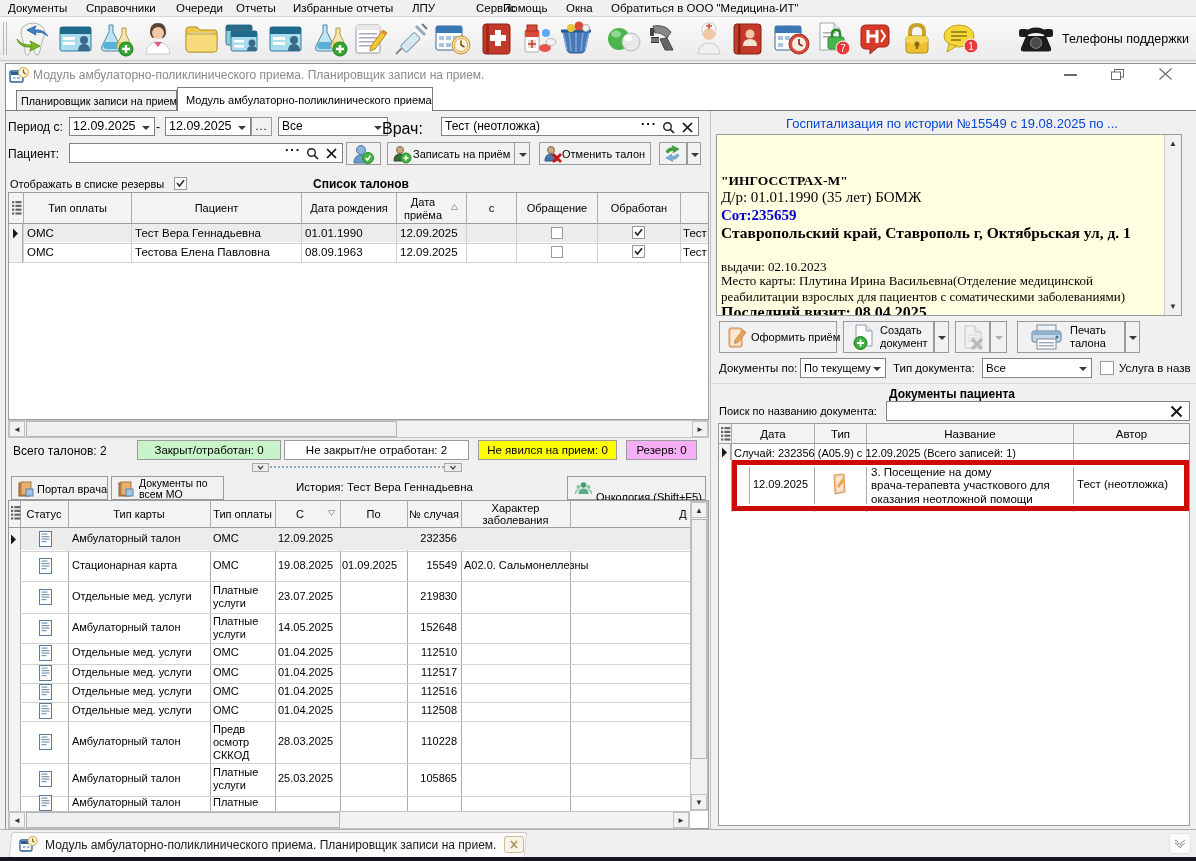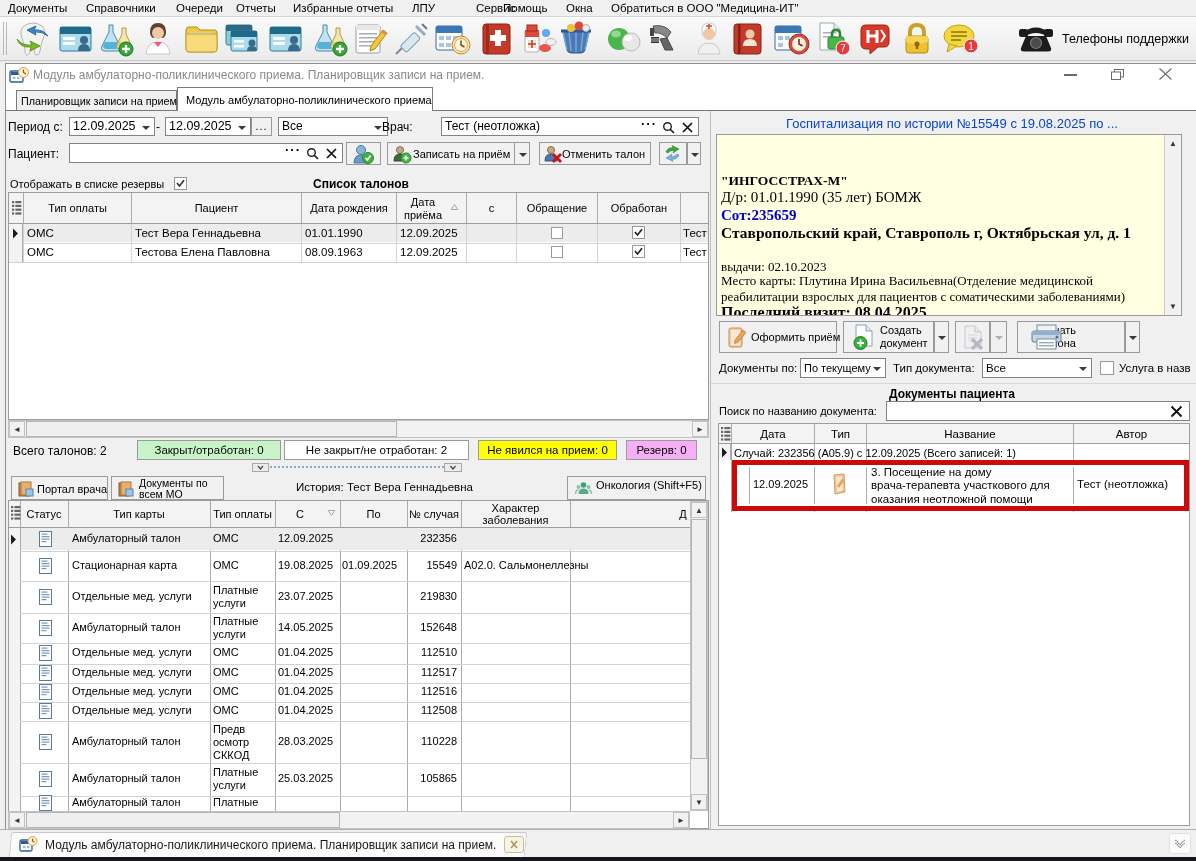--- a/index.html
+++ b/index.html
@@ -246,21 +246,21 @@
 <div class="a" style="left:177px;top:87px;width:256px;height:24px;background:#fff;border:1px solid #7a7a7a;border-bottom:none;font-size:11px;padding:6px 0 0 8px;white-space:nowrap;z-index:3">Модуль амбулаторно-поликлинического приема</div>
 <div class="hl" style="left:5px;top:110px;width:1191px;background:#7a7a7a"></div>
 <div class="a" style="left:6px;top:111px;width:1190px;height:718px;background:#f0f0f0"></div>
 <div class="vl" style="left:710px;top:111px;height:718px;background:#c0c0c0"></div>
 <span class="a" style="left:8px;top:120px;font-size:12px">Период с:</span>
 <div class="inp" style="left:69px;top:117px;width:86px;height:19px;font-size:12.5px;padding:1px 0 0 3px">12.09.2025<div class="da a" style="right:4px;top:8px"></div></div>
 <span class="a" style="left:156px;top:120px;font-size:12px">-</span>
 <div class="inp" style="left:165px;top:117px;width:86px;height:19px;font-size:12.5px;padding:1px 0 0 3px">12.09.2025<div class="da a" style="right:4px;top:8px"></div></div>
 <div class="btn" style="left:251px;top:117px;width:21px;height:19px;font-size:11px;text-align:center;padding-top:2px;letter-spacing:1px">...</div>
 <div class="inp" style="left:278px;top:117px;width:110px;height:19px;font-size:12px;padding:1px 0 0 3px">Все<div class="da a" style="right:5px;top:8px"></div></div>
-<span class="a" style="left:382px;top:120px;font-size:12px">Врач:</span>
+<span class="a" style="left:382px;top:120px;font-size:16px">Врач:</span>
 <div class="inp" style="left:441px;top:117px;width:258px;height:19px;font-size:12px;padding:1px 0 0 3px">Тест (неотложка)<span class="a" style="right:41px;top:-2px;font-weight:bold;font-size:13px;letter-spacing:1px">···</span>
 <svg class="a" style="right:23px;top:3px" width="13" height="13" viewBox="0 0 13 13">
       <circle cx="5.5" cy="5.5" r="3.8" fill="none" stroke="#222" stroke-width="1.4"></circle>
       <path d="M8.3 8.3 L12 12" stroke="#222" stroke-width="1.7"></path>
     </svg>
 <svg class="a" style="right:5px;top:4px" width="11" height="11" viewBox="0 0 11 11">
       <path d="M1 1 L10 10 M10 1 L1 10" stroke="#111" stroke-width="1.7"></path>
     </svg></div>
 <span class="a" style="left:8px;top:147px;font-size:12px">Пациент:</span>
 <div class="inp" style="left:69px;top:143px;width:274px;height:20px;font-size:12px">
@@ -407,21 +407,21 @@
       <rect x="1" y="2" width="10" height="13" fill="#c88a4a" stroke="#8a5a20"></rect>
       <rect x="3" y="1" width="10" height="13" fill="#e8b070" stroke="#a87840"></rect>
       <rect x="8" y="8" width="7" height="7" fill="#a0c4e8" stroke="#5a82aa"></rect>
     </svg></div>
 <div class="btn" style="left:111px;top:476px;width:113px;height:24px;font-size:10.5px;line-height:10.5px;padding:1px 0 0 27px">Документы по<br>всем МО<svg class="a" style="left:6px;top:4px" width="16" height="16" viewBox="0 0 16 16">
       <rect x="1" y="2" width="10" height="13" fill="#c88a4a" stroke="#8a5a20"></rect>
       <rect x="3" y="1" width="10" height="13" fill="#e8b070" stroke="#a87840"></rect>
       <rect x="8" y="8" width="7" height="7" fill="#a0c4e8" stroke="#5a82aa"></rect>
     </svg></div>
 <div class="a" style="left:296px;top:481px;font-size:11.5px;font-weight:normal">История: Тест Вера Геннадьевна</div>
-<div class="btn" style="left:567px;top:476px;width:139px;height:24px;font-size:11px;padding:2px 0 0 28px">Онкология (Shift+F5)
+<div class="btn" style="left:567px;top:476px;width:139px;height:24px;font-size:11px;padding:14px 0 0 28px">Онкология (Shift+F5)
 <svg class="a" style="left:7px;top:4px" width="17" height="16" viewBox="0 0 17 16">
       <circle cx="8.5" cy="4" r="2.8" fill="#4a9a74"></circle>
       <path d="M3.5 13 Q3.5 7.5 8.5 7.5 Q13.5 7.5 13.5 13 Z" fill="#5aaa84"></path>
       <circle cx="3.5" cy="6" r="2" fill="#8ac4a8"></circle>
       <circle cx="13.5" cy="6" r="2" fill="#8ac4a8"></circle>
       <path d="M0.5 13 Q0.5 9 3.5 9 M16.5 13 Q16.5 9 13.5 9" stroke="#8ac4a8" fill="none" stroke-width="1.6"></path>
     </svg></div>
 <div class="a" style="left:8px;top:500px;width:701px;height:329px;background:#fff;border:1px solid #9d9d9d"></div>
 <div class="a" style="left:9px;top:501px;width:699px;height:27px;background:#f3f3f3;border-bottom:1px solid #9d9d9d"></div>
 <div class="vl" style="left:20px;top:501px;height:310px"></div>
@@ -645,21 +645,21 @@
 <svg class="a" style="left:5px;top:3px;opacity:0.55" width="25" height="25" viewBox="0 0 25 25">
       <path d="M4 1 H14 L20 7 V23 H4 Z" fill="#f0f0f0" stroke="#9aa8b8"></path>
       <path d="M14 1 L14 7 L20 7" fill="#e0e0e0" stroke="#9aa8b8"></path>
       <path d="M7 10 H17 M7 13 H17 M7 16 H13" stroke="#b8c0c8"></path>
       <path d="M11 14 L21 24 M21 14 L11 24" stroke="#8a8a9a" stroke-width="3.2"></path>
     </svg>
   </div>
 <div class="btn" style="left:990px;top:321px;width:17px;height:32px">
     <div class="da a" style="left:4px;top:14px;border-top-color:#b0b0b0"></div>
   </div>
-<div class="btn" style="left:1017px;top:321px;width:108px;height:32px;font-size:11px;line-height:13px;padding:2px 0 0 22px">Печать<br>талона
+<div class="btn" style="left:1017px;top:321px;width:108px;height:32px;font-size:11px;line-height:13px;padding:2px 0 0 52px">Печать<br>талона
 <svg class="a" style="left:10px;top:2px" width="37" height="27" viewBox="0 0 37 27">
       <rect x="9" y="1" width="19" height="7" fill="#eef2f6" stroke="#7a8a9a"></rect>
       <rect x="4" y="7" width="29" height="11" rx="2" fill="#c5d6e8" stroke="#5b7a99"></rect>
       <rect x="4" y="7" width="29" height="4" fill="#92b0cc"></rect>
       <circle cx="29" cy="13" r="1.5" fill="#4a6a8a"></circle>
       <rect x="9" y="15" width="19" height="10" fill="#fff" stroke="#7a8a9a"></rect>
       <rect x="11" y="18" width="15" height="1.4" fill="#9ab"></rect>
       <rect x="11" y="21" width="15" height="1.4" fill="#9ab"></rect>
     </svg></div>
 <div class="btn" style="left:1125px;top:321px;width:15px;height:32px">

